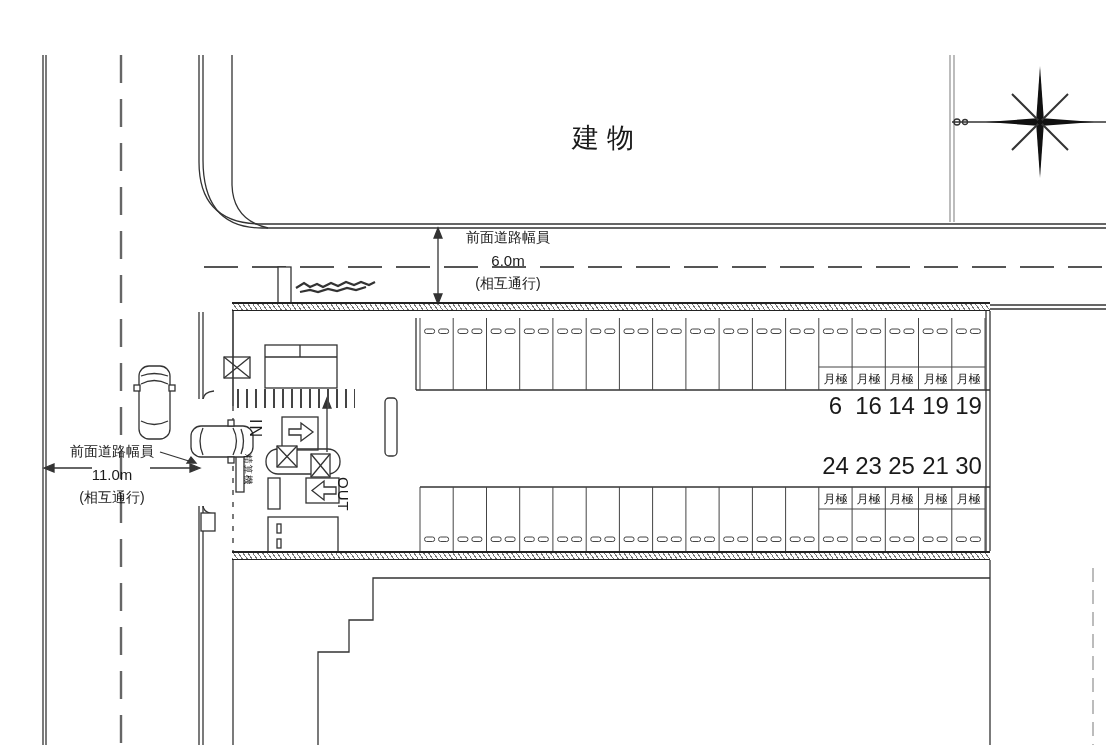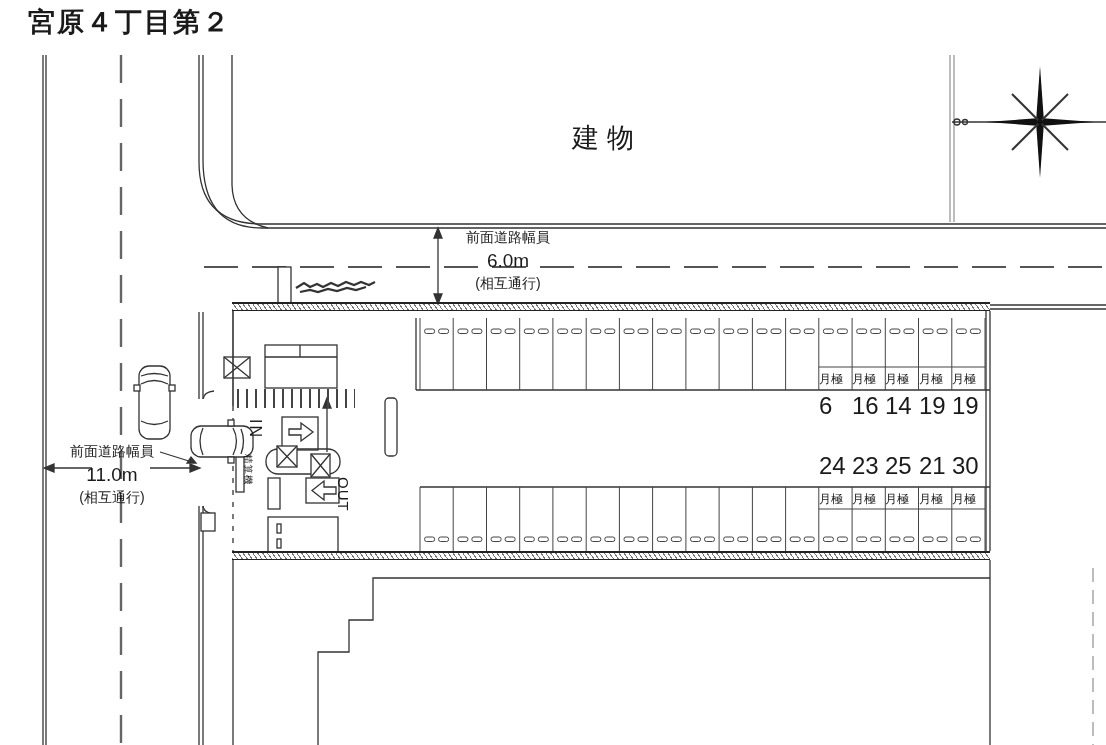--- a/index.html
+++ b/index.html
@@ -5,26 +5,26 @@
   html,body{margin:0;padding:0;background:#fff;}
   #stage{position:relative;width:1106px;height:745px;background:#ffffff;overflow:hidden;
          font-family:"Liberation Sans","DejaVu Sans",sans-serif;color:#1a1a1a;}
   #plan{position:absolute;left:0;top:0;z-index:1;}
   .lbl{position:absolute;z-index:3;white-space:nowrap;}
   #title{left:28px;top:4px;font-size:27px;font-weight:bold;letter-spacing:2px;}
   #building-label{left:572px;top:120px;font-size:27px;letter-spacing:8px;}
   .dim-stack{z-index:3;text-align:center;font-size:14px;line-height:23px;}
   #dim-top{left:448px;top:226px;width:120px;}
   #dim-left{left:52px;top:440px;width:120px;}
-  .dim-val{font-size:19px;}
+  .dim-val{font-size:15px;}
   .rot{transform:rotate(90deg);transform-origin:0 0;}
   #in-label{left:264px;top:419px;font-size:16px;letter-spacing:2px;}
   #out-label{left:352px;top:477px;font-size:15px;letter-spacing:1px;}
   #machine-label{left:254px;top:454px;font-size:9.5px;letter-spacing:1px;}
-  .cell{position:absolute;width:33px;text-align:left;z-index:3;}
+  .cell{position:absolute;width:33px;text-align:center;z-index:3;}
   .tsukigime{font-size:12px;height:20px;line-height:20px;}
   .stallnum{font-size:24px;height:28px;line-height:28px;}
   
   .hatch-h{position:absolute;z-index:2;height:6px;border-top:2px solid #222;border-bottom:1.5px solid #222;
            background:repeating-linear-gradient(55deg,#777 0 1px,transparent 1px 4px);}
   #lot-north{left:232px;top:302px;width:758px;}
   #lot-south{left:232px;top:551px;width:758px;}
   
   #comb{position:absolute;left:237px;top:389px;width:118px;height:19px;z-index:2;
         background:repeating-linear-gradient(90deg,#444 0 2px,transparent 2px 9px);}
@@ -293,21 +293,20 @@
         <line x1="990" y1="560" x2="990" y2="745"></line>
         <line x1="1093" y1="568" x2="1093" y2="745" stroke="#999" stroke-dasharray="14 8"></line>
       </g>
     </g>
   </svg>
 
   <div id="lot-north" class="hatch-h"></div>
   <div id="lot-south" class="hatch-h"></div>
   <div id="comb"></div>
 
-  <div id="title" class="lbl">宮原４丁目第２</div>
   <div id="building-label" class="lbl">建物</div>
 
   <div id="dim-top" class="lbl dim-stack">
     <div>前面道路幅員</div>
     <div class="dim-val">6.0m</div>
     <div>(相互通行)</div>
   </div>
 
   <div id="dim-left" class="lbl dim-stack">
     <div>前面道路幅員</div>

